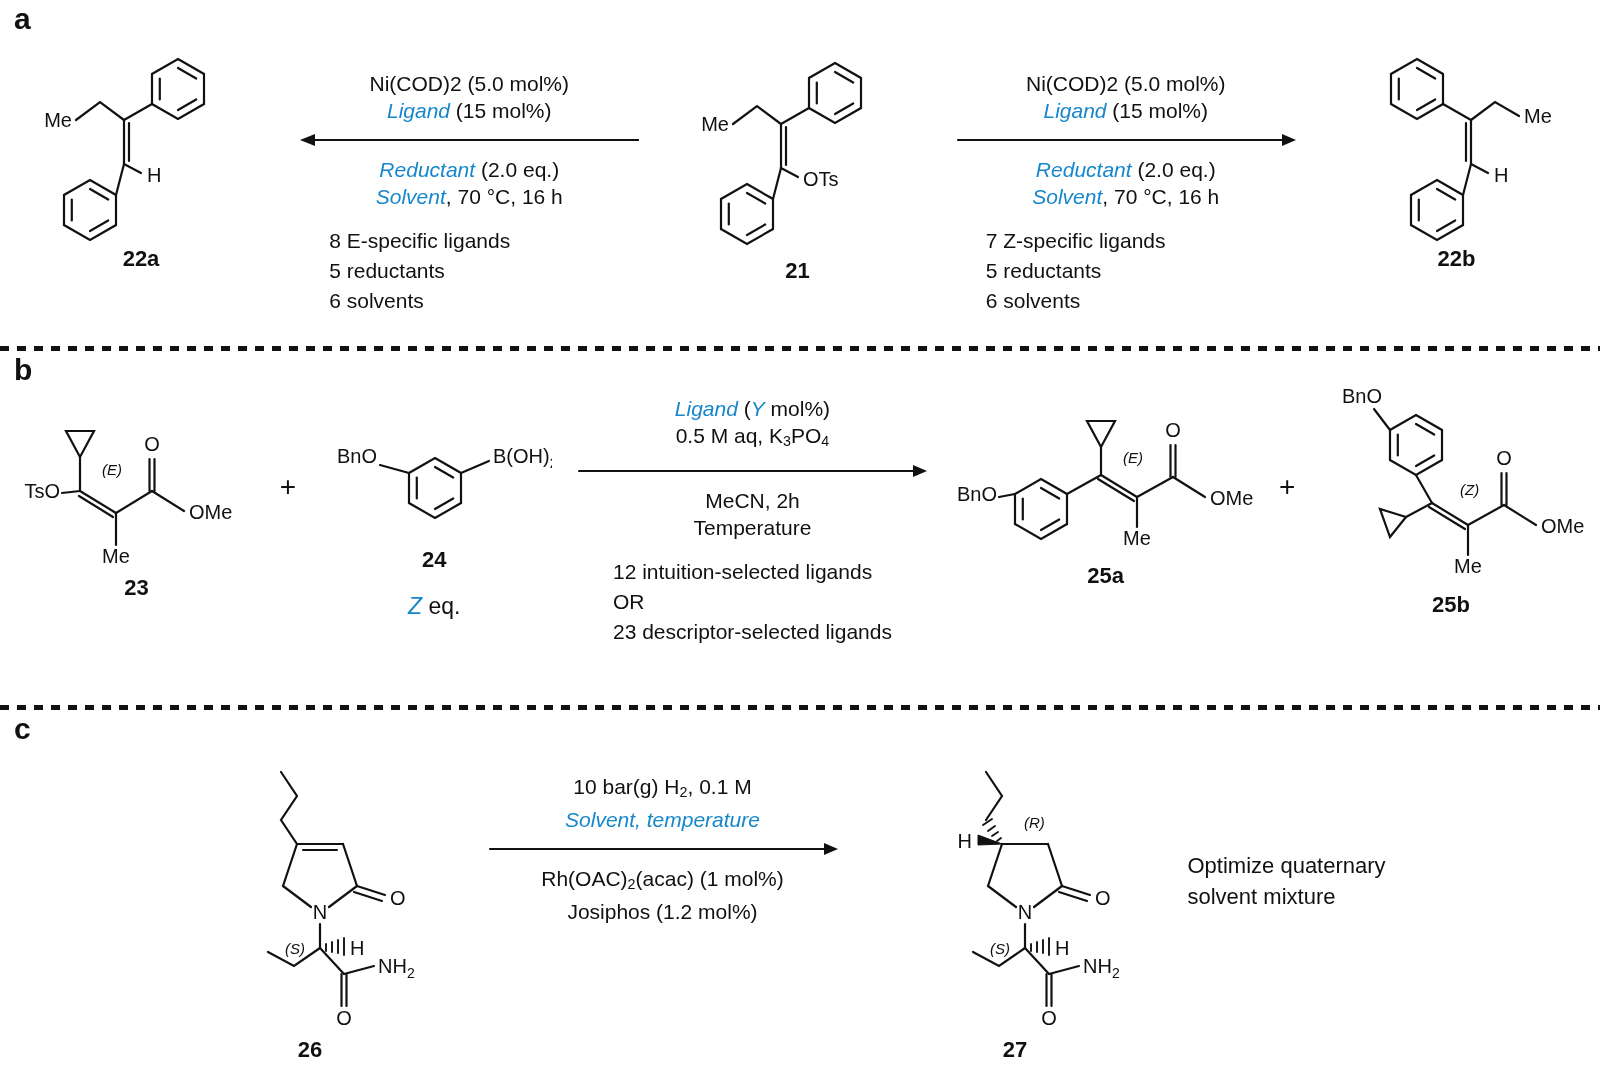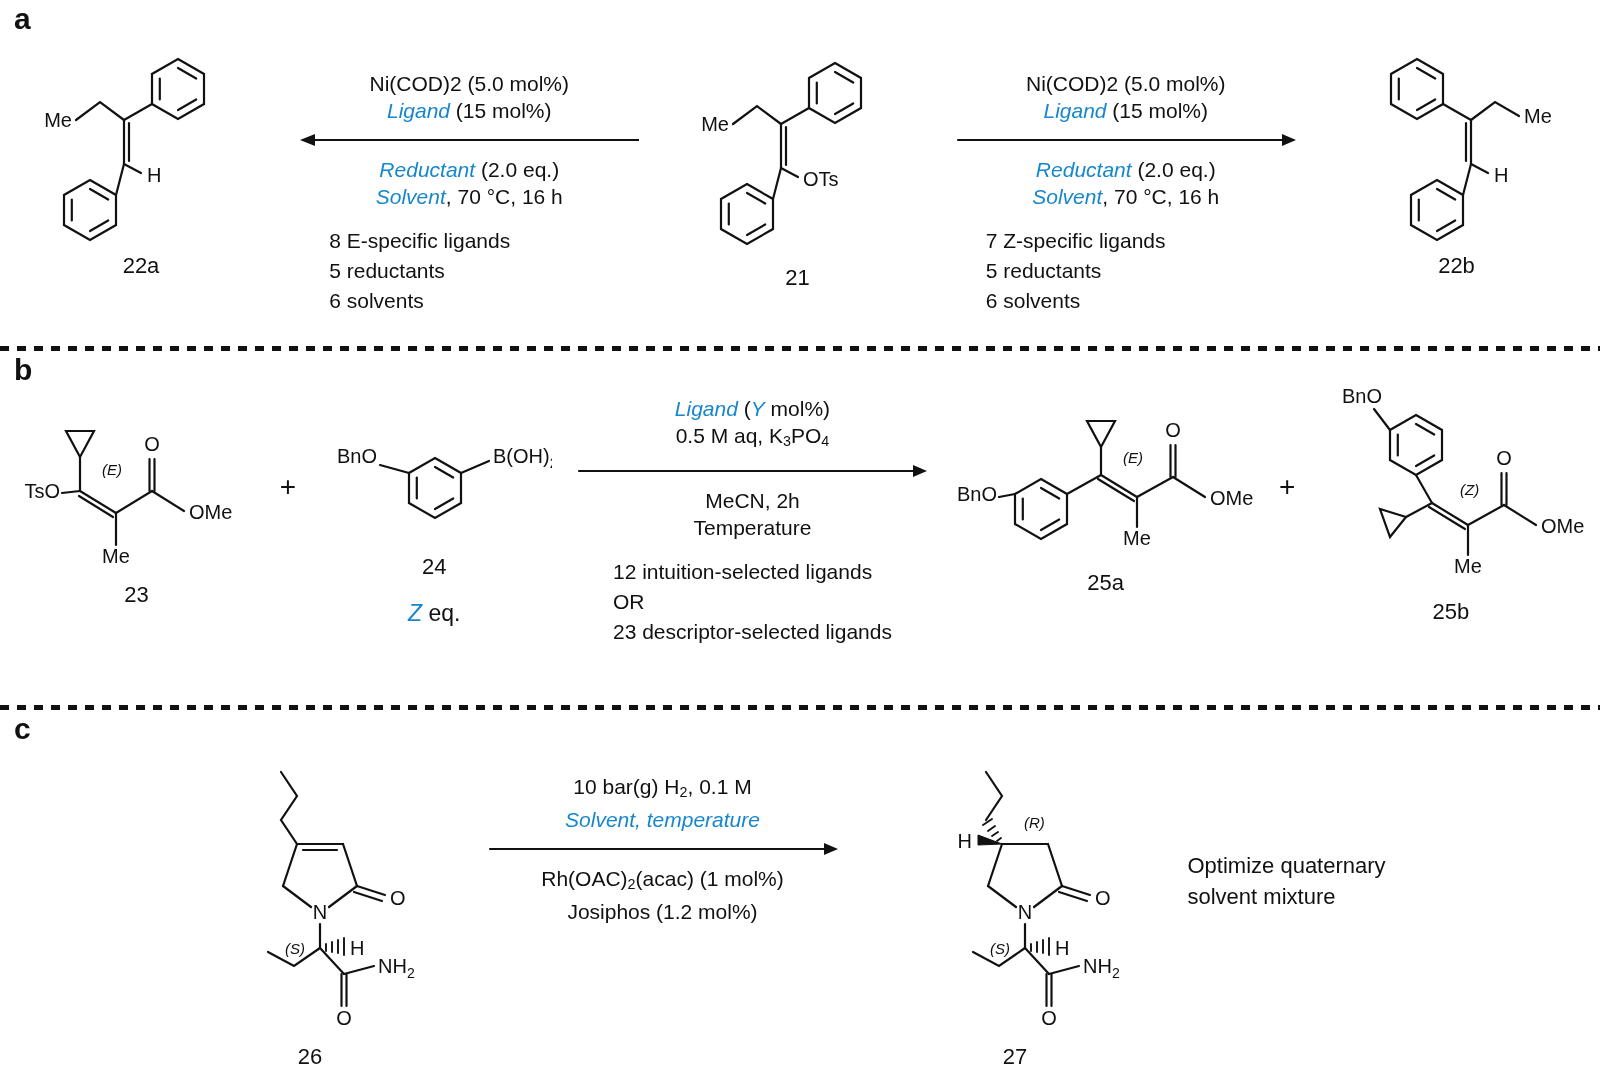--- a/index.html
+++ b/index.html
@@ -6,21 +6,21 @@
   html,body { background:#fff; }
   body { font-family:"Liberation Sans", sans-serif; color:#111; }
   .page { position:relative; width:1600px; height:1069px; background:#fff; overflow:hidden; }
   .panel { position:relative; }
   .panel-label { position:absolute; left:14px; top:2px; font-size:30px; font-weight:bold; }
   .row { display:flex; align-items:flex-start; }
   .row-a { justify-content:space-between; padding:0 26px; }
   .row-b { justify-content:space-between; padding:0 14px; }
   .row-c { justify-content:center; gap:55px; }
   .struct { display:flex; flex-direction:column; align-items:center; }
-  .caption { font-size:22px; font-weight:normal; margin-top:11px; text-align:right; }
+  .caption { font-size:22px; font-weight:bold; margin-top:4px; text-align:right; }
   .eq-line { font-size:23px; margin-top:20px; }
   .accent { color:var(--accent,#1787cc);font-style:italic; }
   .sub { font-size:0.68em; vertical-align:-0.22em; }
   .arrow-block { display:flex; flex-direction:column; align-items:center; }
   .cond { font-size:21px; line-height:27px; text-align:center; white-space:nowrap; }
   .arrow-svg { margin:8px 0; }
   .notes { margin-top:16px; font-size:21px; line-height:30px; }
   .notes-left { align-self:flex-start; margin-left:30px; text-align:left; }
   .notes-center { }
   .plus { font-size:28px; }

